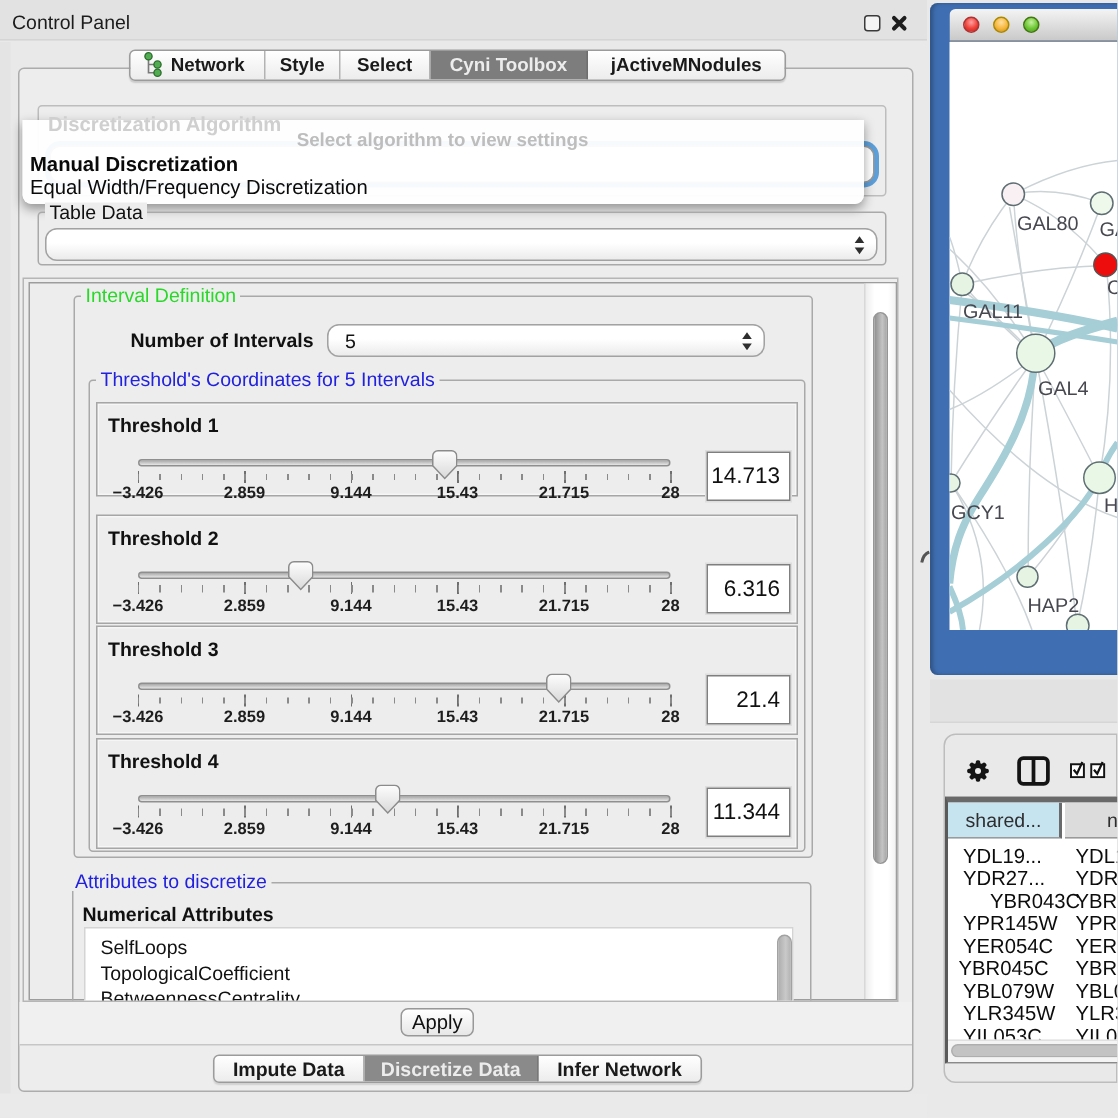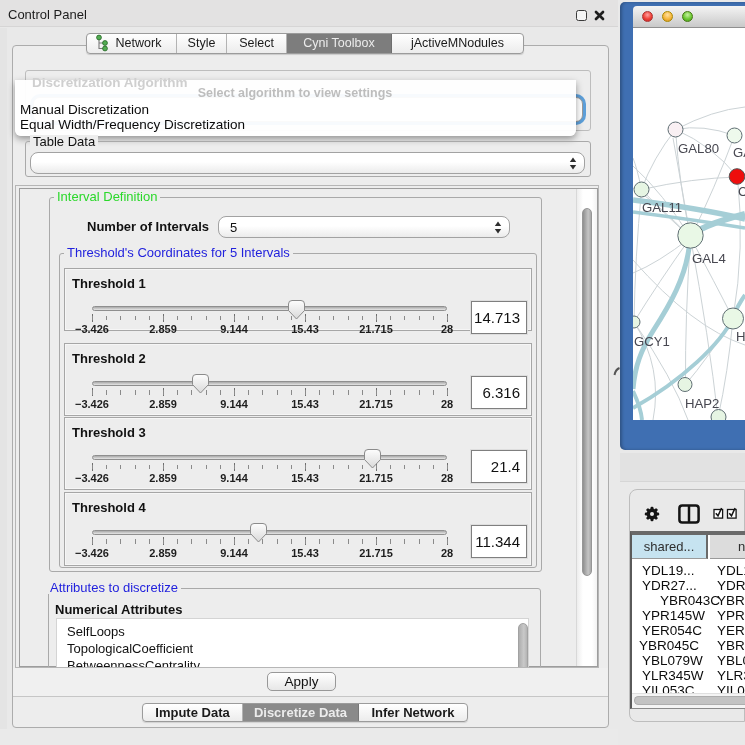--- a/index.html
+++ b/index.html
@@ -2,21 +2,21 @@
 <html><head><meta charset="utf-8">
 <style>
 *{margin:0;padding:0;box-sizing:border-box}
 html,body{width:745px;height:745px;overflow:hidden;background:#e9e9e9;font-family:"Liberation Sans",sans-serif;position:relative}
 .abs{position:absolute}
 .titlebar{left:0;top:0;width:618px;height:27px;background:#e3e2e2;border-bottom:1px solid #d6d5d5}
 .tb-text{left:8px;top:7px;font-size:13px;color:#1c1c1c}
 .panel{left:12px;top:45px;width:597px;height:683px;background:#ededed;border:1px solid #acacac;border-radius:4px}
 
 .tabs{left:86px;top:33px;height:21px;display:flex;border:1px solid #9b9b9b;border-radius:4px;overflow:hidden;background:linear-gradient(#ffffff,#ececec);box-shadow:0 1px 1px rgba(0,0,0,.15)}
-.tab{font-size:12.5px;font-weight:400;color:#1a1a1a;line-height:19px;text-align:center;border-right:1px solid #b3b3b3;padding:0}
+.tab{font-size:12.5px;font-weight:700;color:#1a1a1a;line-height:19px;text-align:center;border-right:1px solid #b3b3b3;padding:0}
 .tab.sel{background:#7d7d7d;color:#ececec;border-right:1px solid #6e6e6e}
 .tab:last-child{border-right:none}
 
 .grp{border:1px solid #a9a9a9;border-radius:3px}
 .gtitle{position:absolute;font-size:13px;font-weight:600;background:#ededed;padding:0 3px;line-height:13px}
 .combo{position:absolute;background:linear-gradient(#ffffff 45%,#ebebeb);border:1px solid #a2a2a2;border-radius:8px;font-size:13px;color:#111}
 .combo span{position:absolute;left:11px;top:3px}
 .combo svg{position:absolute;right:6px;top:3px}
 
 .popup{left:15px;top:80px;width:561px;height:56px;background:rgba(255,255,255,.95);border-radius:0 0 6px 6px;box-shadow:0 3px 7px rgba(0,0,0,.38);}
@@ -47,21 +47,21 @@
 
 <div class="abs" style="left:0;top:28px;width:7px;height:717px;background:#e4e4e4"></div>
 <div class="abs panel"></div>
 
 <div class="abs grp" style="left:25px;top:70px;width:566px;height:61px;border-color:#bdbdbd"></div>
 <div class="abs" style="left:33px;top:97px;width:550px;height:25px;background:#fff;border:1px solid #9a9a9a;border-radius:7px;box-shadow:0 0 0 3px #5d9fd9"></div>
 
 <div class="abs popup"></div>
 <div class="abs" style="left:32px;top:75px;font-size:13.5px;font-weight:700;color:#cfcfcf">Discretization Algorithm</div>
 <div class="abs" style="left:110px;top:86px;width:370px;text-align:center;font-size:12.5px;font-weight:700;color:#bdbdbd">Select algorithm to view settings</div>
-<div class="abs" style="left:20px;top:102px;font-size:13.5px;font-weight:400;color:#0a0a0a">Manual Discretization</div>
+<div class="abs" style="left:20px;top:102px;font-size:13.5px;font-weight:700;color:#0a0a0a">Manual Discretization</div>
 <div class="abs" style="left:20px;top:116.5px;font-size:13.5px;color:#0a0a0a">Equal Width/Frequency Discretization</div>
 
 <div class="abs grp" style="left:25px;top:141px;width:566px;height:36px"></div>
 <div class="abs gtitle" style="left:30px;top:134.5px;font-weight:400;color:#111">Table Data</div>
 <div class="combo" style="left:30px;top:152px;width:555px;height:22px">
  <svg width="10" height="15" viewBox="0 0 10 15">
       <path d="M5 1.5 L8.2 6 H1.8 Z" fill="#2e2e2e"></path>
       <path d="M5 13.5 L8.2 9 H1.8 Z" fill="#2e2e2e"></path>
     </svg>
 </div>
@@ -169,21 +169,21 @@
   <div class="abs" style="left:35px;top:25px;font-size:13px;font-weight:700;color:#111">Numerical Attributes</div>
   <div class="abs" style="left:36px;top:41px;width:473px;height:60px;background:#fff;border:1px solid #d4d4d4">
     <div class="listitem" style="top:5px">SelfLoops</div>
     <div class="listitem" style="top:22px">TopologicalCoefficient</div>
     <div class="listitem" style="top:39px">BetweennessCentrality</div>
     <div class="abs" style="right:0;top:4px;width:10px;height:70px;border-radius:5px;background:linear-gradient(90deg,#aeaeae,#c9c9c9 60%,#b4b4b4);border:1px solid #a2a2a2"></div>
   </div>
 </div>
 
 <div class="abs" style="left:13px;top:668px;width:595px;height:29px;background:#f0f0f0;border-bottom:1px solid #c6c6c6"></div>
-<div class="abs" style="left:267px;top:672px;width:69px;height:18.5px;background:linear-gradient(#ffffff,#e7e7e7);border:1px solid #989898;border-radius:5px;text-align:center;font-size:13.5px;line-height:17px;color:#111">Apply</div>
+<div class="abs" style="left:267px;top:672px;width:49px;height:18.5px;background:linear-gradient(#ffffff,#e7e7e7);border:1px solid #989898;border-radius:5px;text-align:center;font-size:13.5px;line-height:17px;color:#111">Apply</div>
 
 <div class="abs btabs">
   <div class="btab" style="width:100px">Impute Data</div>
   <div class="btab sel" style="width:116px">Discretize Data</div>
   <div class="btab" style="width:108px">Infer Network</div>
 </div>
 
 <div class="abs tabs">
   <div class="tab" style="width:90px;padding-left:14px">Network</div>
   <div class="tab" style="width:50px">Style</div>

